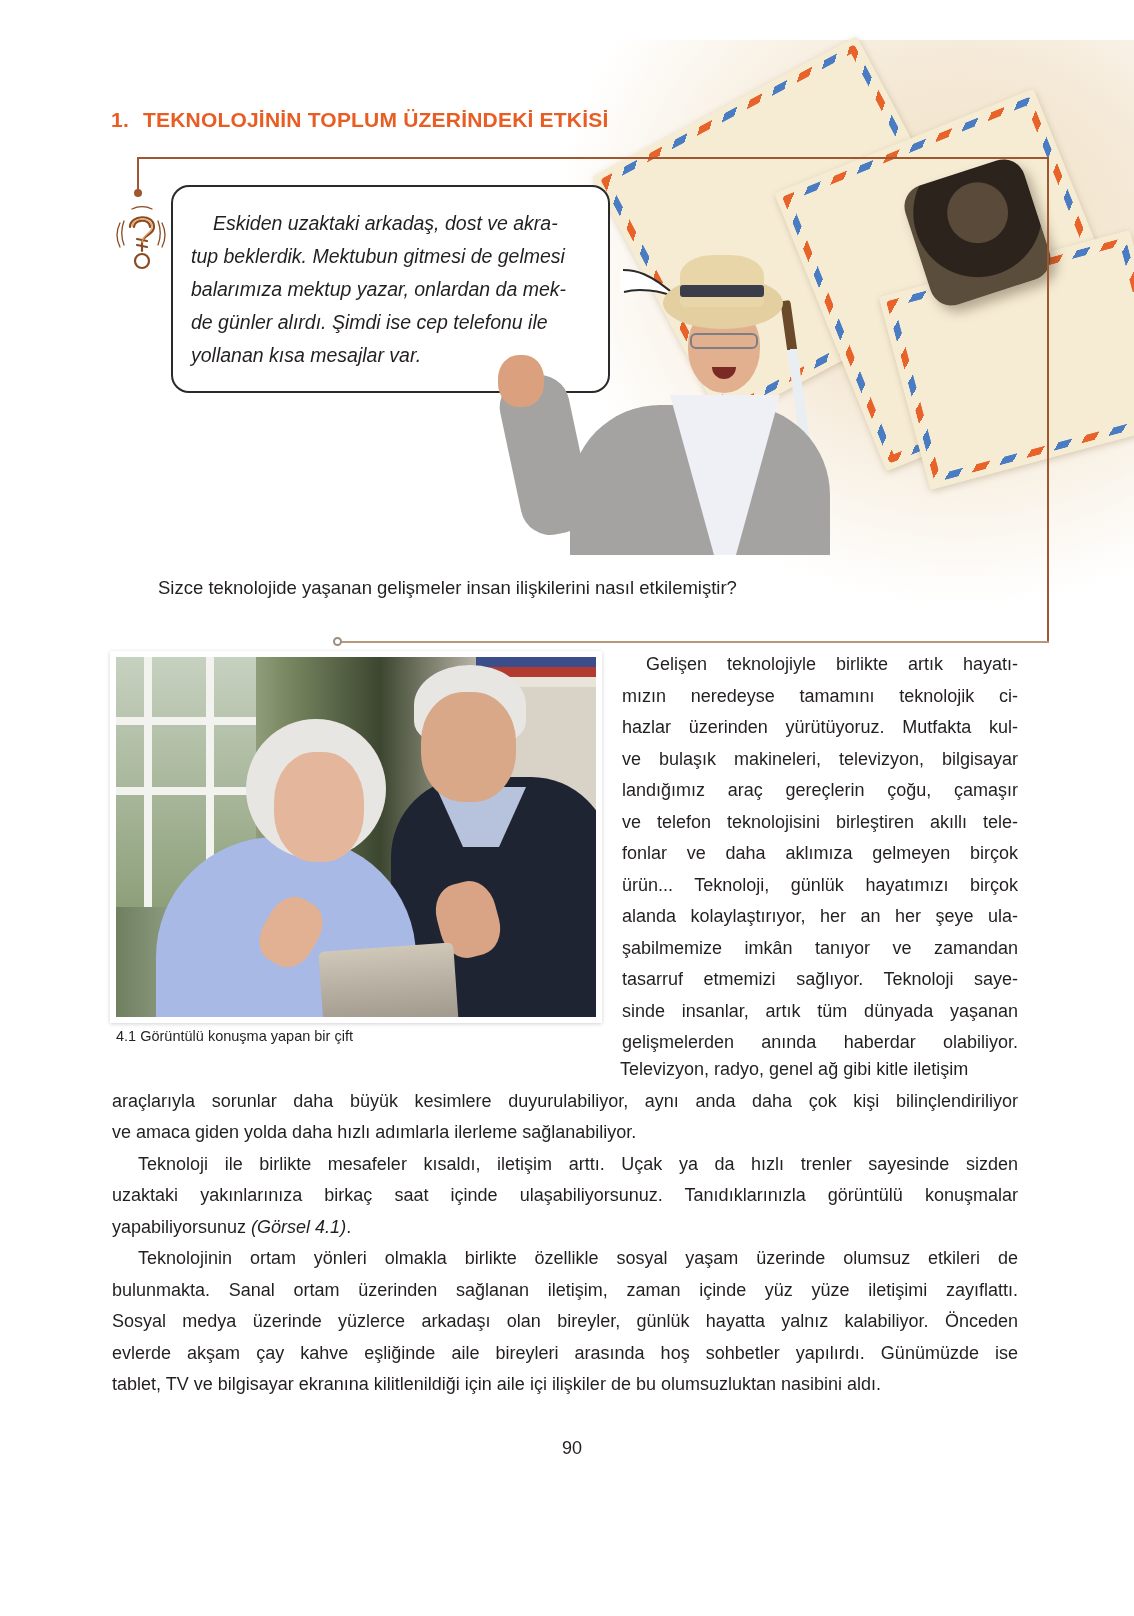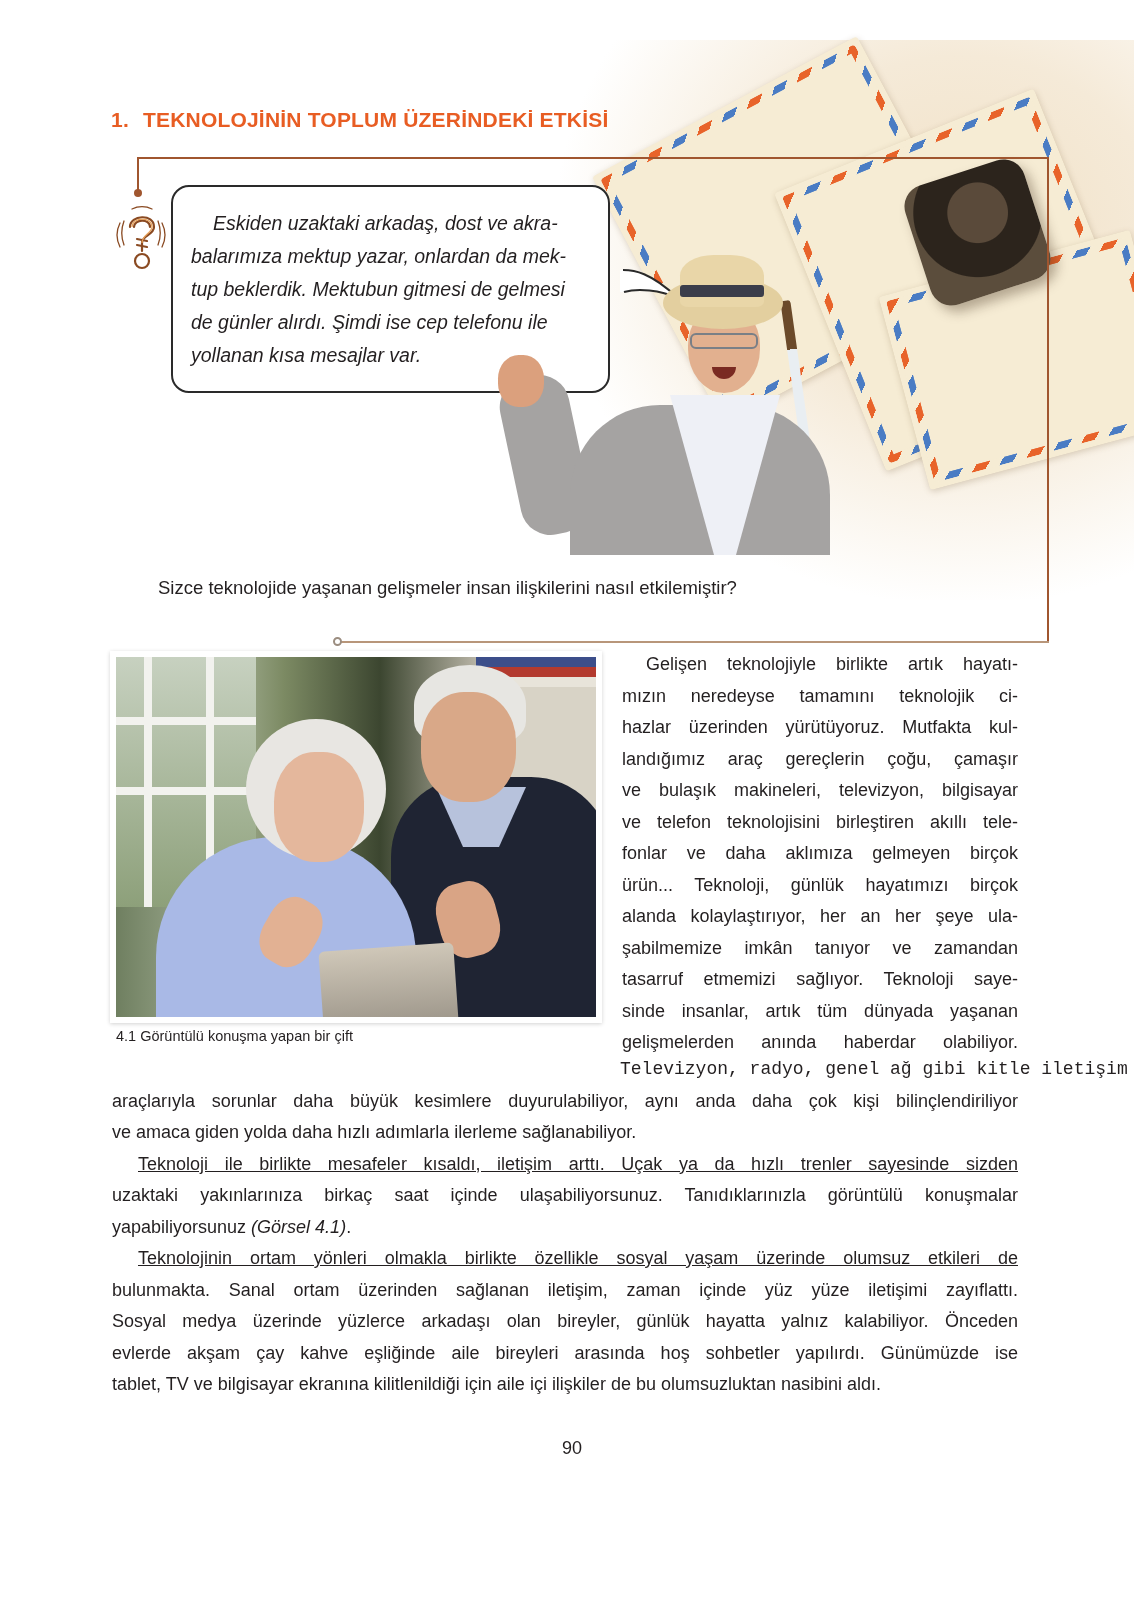--- a/index.html
+++ b/index.html
@@ -130,22 +130,22 @@
       position: absolute; left: 622px; top: 649px; width: 396px;
     }
     .col-right .line, .full .line {
       display: block; white-space: nowrap; text-align: justify; text-align-last: justify;
     }
     .col-right .line.last-ragged, .full .line.last-ragged { text-align-last: left; }
     .col-right .line.first { text-indent: 24px; }
     .full {
       position: absolute; left: 112px; top: 1054px; width: 906px;
     }
-    .full .line.indent { text-indent: 26px; text-decoration: underline; }
-    .full .line.shifted { padding-left: 508px; text-align-last: left; font-family: Liberation Mono, monospace; }
+    .full .line.indent { text-indent: 26px; }
+    .full .line.shifted { padding-left: 508px; text-align-last: left; }
 
     .page-number {
       position: absolute; left: 5px; width: 1134px; top: 1438px; text-align: center;
       font-size: 18px; color: #231f20;
     }
   </style>
 </head>
 <body>
 
 <div class="hero-bg"></div>
@@ -185,22 +185,22 @@
       <path d="M46 16 C49 24, 49 32, 46 40" stroke-width="1.3"></path>
       <path d="M20 4 C26 1, 34 1, 40 4" stroke-width="1.3"></path>
     </g>
     <path d="M20 22 C20 12, 40 11, 40 22 C40 28, 30 30, 30 38" fill="none" stroke="#e9a35c" stroke-width="1.2"></path>
   </svg>
 </div>
 
 <div class="speech-bubble">
   <div class="bubble-text">
     <span class="line first">Eskiden uzaktaki arkadaş, dost ve akra-</span>
+    <span class="line">tup beklerdik. Mektubun gitmesi de gelmesi</span>
     <span class="line">balarımıza mektup yazar, onlardan da mek-</span>
-    <span class="line">tup beklerdik. Mektubun gitmesi de gelmesi</span>
     <span class="line">de günler alırdı. Şimdi ise cep telefonu ile</span>
     <span class="line">yollanan kısa mesajlar var.</span>
   </div>
 </div>
 <div class="bubble-tail">
   <svg width="62" height="40" viewBox="0 0 62 40">
     <path d="M0 2 L4 2 C14 2, 30 4, 58 30 C40 22, 18 20, 4 24 L0 24" fill="#ffffff" stroke="none"></path>
     <path d="M3 2 C14 2, 30 4, 58 30 C40 22, 18 20, 4 24" fill="none" stroke="#2a2a2a" stroke-width="2"></path>
   </svg>
 </div>
@@ -235,22 +235,22 @@
     <div class="hand-l"></div>
     <div class="tablet"></div>
   </div>
 </div>
 <p class="photo-caption">4.1 Görüntülü konuşma yapan bir çift</p>
 
 <div class="col-right body-text">
   <span class="line first">Gelişen teknolojiyle birlikte artık hayatı-</span>
   <span class="line">mızın neredeyse tamamını teknolojik ci-</span>
   <span class="line">hazlar üzerinden yürütüyoruz. Mutfakta kul-</span>
+  <span class="line">ve bulaşık makineleri, televizyon, bilgisayar</span>
   <span class="line">landığımız araç gereçlerin çoğu, çamaşır</span>
-  <span class="line">ve bulaşık makineleri, televizyon, bilgisayar</span>
   <span class="line">ve telefon teknolojisini birleştiren akıllı tele-</span>
   <span class="line">fonlar ve daha aklımıza gelmeyen birçok</span>
   <span class="line">ürün... Teknoloji, günlük hayatımızı birçok</span>
   <span class="line">alanda kolaylaştırıyor, her an her şeye ula-</span>
   <span class="line">şabilmemize imkân tanıyor ve zamandan</span>
   <span class="line">tasarruf etmemizi sağlıyor. Teknoloji saye-</span>
   <span class="line">sinde insanlar, artık tüm dünyada yaşanan</span>
   <span class="line">gelişmelerden anında haberdar olabiliyor.</span>
 </div>
 

